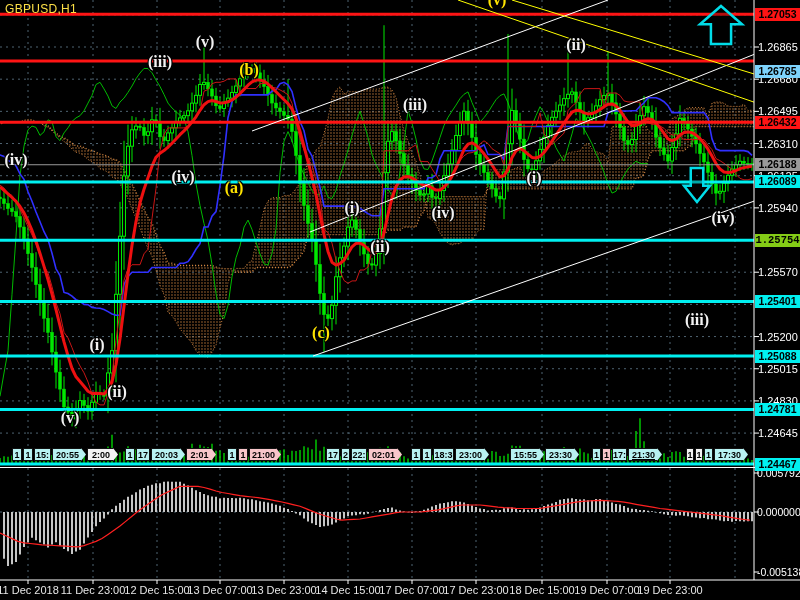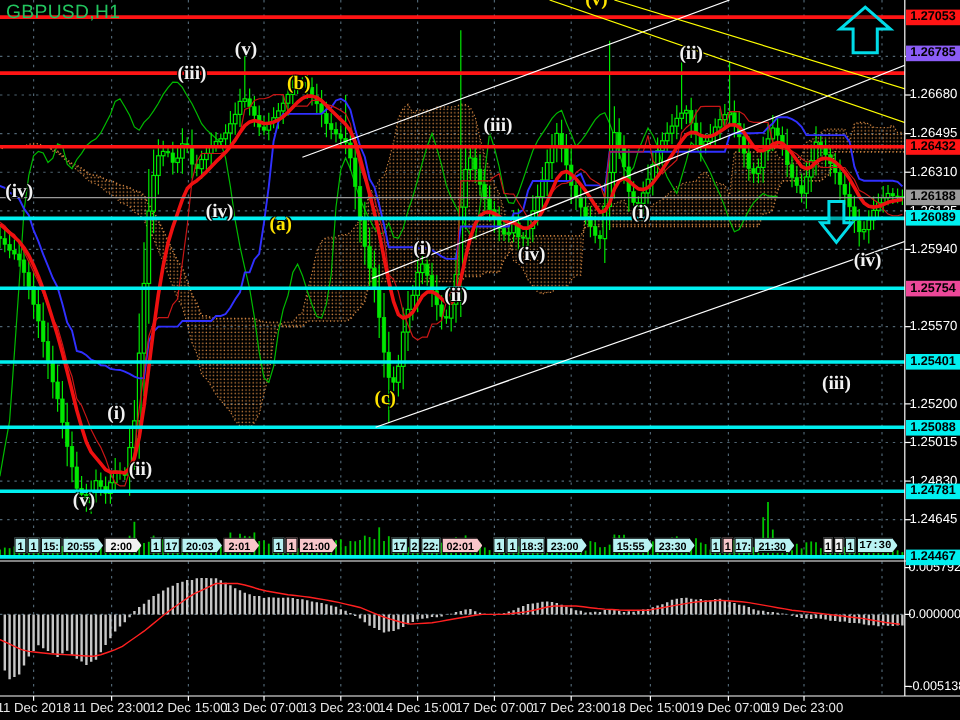--- a/index.html
+++ b/index.html
@@ -1,20 +1,20 @@
 <!DOCTYPE html>
 <html><head>
 <meta charset="utf-8">
 <style>
   html,body{margin:0;padding:0;background:#111;}
   #root{position:relative;width:800px;height:600px;background:#000;overflow:hidden;
         font-family:"Liberation Sans",sans-serif;}
   #chart-svg{position:absolute;left:0;top:0;}
   .ov{position:absolute;left:0;top:0;width:800px;height:600px;pointer-events:none;}
-  .sym{position:absolute;left:5px;top:2px;color:#22c55e;font-size:16px;letter-spacing:.3px;}
+  .sym{position:absolute;left:5px;top:2px;color:#fde047;font-size:12px;letter-spacing:.3px;}
   .macdlbl{position:absolute;left:4px;top:471px;color:#d8d8d8;font-size:11px;}
   .ptick{position:absolute;left:758px;color:#fff;font-size:11px;line-height:12px;}
   .pbox{position:absolute;left:755px;width:45px;height:13px;color:#000;font-size:10.5px;
         line-height:13px;text-align:center;font-weight:bold;}
   .wave{position:absolute;font-family:"Liberation Serif",serif;font-weight:bold;font-size:16px;
         transform:translate(-50%,-50%);
         text-shadow:-1px -1px 0 #000,1px -1px 0 #000,-1px 1px 0 #000,1px 1px 0 #000,0 0 2px #000;}
   .tlabel{position:absolute;top:584px;color:#e6e6e6;font-size:11px;transform:translateX(-50%);white-space:nowrap;}
   .mtick{position:absolute;left:757px;color:#fff;font-size:10.5px;line-height:12px;}
   .flag{position:absolute;top:448px;height:13px;color:#000;font-size:9px;font-weight:bold;
@@ -907,24 +907,24 @@
       <div class="ptick" style="top: 201.87px;">1.25940</div>
       <div class="ptick" style="top: 266.217px;">1.25570</div>
       <div class="ptick" style="top: 330.565px;">1.25200</div>
       <div class="ptick" style="top: 362.739px;">1.25015</div>
       <div class="ptick" style="top: 394.913px;">1.24830</div>
       <div class="ptick" style="top: 427.087px;">1.24645</div>
       <div class="mtick" style="top: 467px;">0.005792</div>
       <div class="mtick" style="top: 506px;">0.000000</div>
       <div class="mtick" style="top: 566px;">-0.005138</div>
       <div class="pbox" style="top: 7.80435px; background: rgb(255, 20, 20);">1.27053</div>
-      <div class="pbox" style="top: 38px; background: #8b5cf6;">1.26785</div>
+      <div class="pbox" style="top: 65px; background: #7dd3fc;">1.26785</div>
       <div class="pbox" style="top: 115.804px; background: rgb(255, 20, 20);">1.26432</div>
       <div class="pbox" style="top: 175.457px; background: rgb(0, 240, 240);">1.26089</div>
-      <div class="pbox" style="top: 233.717px; background: #ec4899;">1.25754</div>
+      <div class="pbox" style="top: 233.717px; background: #84cc16; font-family: Liberation Mono, monospace;">1.25754</div>
       <div class="pbox" style="top: 295.109px; background: rgb(0, 240, 240);">1.25401</div>
       <div class="pbox" style="top: 349.543px; background: rgb(0, 240, 240);">1.25088</div>
       <div class="pbox" style="top: 402.935px; background: rgb(0, 240, 240);">1.24781</div>
       <div class="pbox" style="top: 457.543px; background: rgb(0, 240, 240);">1.24467</div>
       <div class="pbox" style="top: 158.239px; background: rgb(154, 154, 154);">1.26188</div>
       <div class="tlabel" style="left: 28px;">11 Dec 2018</div>
       <div class="tlabel" style="left: 93px;">11 Dec 23:00</div>
       <div class="tlabel" style="left: 157px;">12 Dec 15:00</div>
       <div class="tlabel" style="left: 220px; text-align: right;">13 Dec 07:00</div>
       <div class="tlabel" style="left: 284px;">13 Dec 23:00</div>
@@ -975,16 +975,16 @@
       <div class="flag pt" style="left: 455px; width: 34px; background: rgb(184, 242, 242);">23:00</div>
       <div class="flag pt" style="left: 510px; width: 34px; background: rgb(184, 242, 242);">15:55</div>
       <div class="flag pt" style="left: 545px; width: 34px; background: rgb(184, 242, 242);">23:30</div>
       <div class="flag" style="left: 592px; width: 9px; background: rgb(184, 242, 242);">1</div>
       <div class="flag" style="left: 602px; width: 9px; background: rgb(248, 198, 202);">1</div>
       <div class="flag" style="left: 612px; width: 15px; background: rgb(184, 242, 242);">17:</div>
       <div class="flag pt" style="left: 628px; width: 34px; background: rgb(184, 242, 242); text-decoration: underline;">21:30</div>
       <div class="flag" style="left: 686px; width: 8px; background: rgb(242, 242, 242);">1</div>
       <div class="flag" style="left: 695px; width: 8px; background: rgb(242, 242, 242);">1</div>
       <div class="flag" style="left: 704px; width: 9px; background: rgb(184, 242, 242);">1</div>
-      <div class="flag pt" style="left: 714px; width: 34px; background: rgb(184, 242, 242); font-family: Liberation Mono, monospace;">17:30</div>
+      <div class="flag pt" style="left: 714px; width: 34px; background: rgb(184, 242, 242);">17:30</div>
     </div>
   <div class="sym">GBPUSD,H1</div>
 </div>
 
 </body></html>

